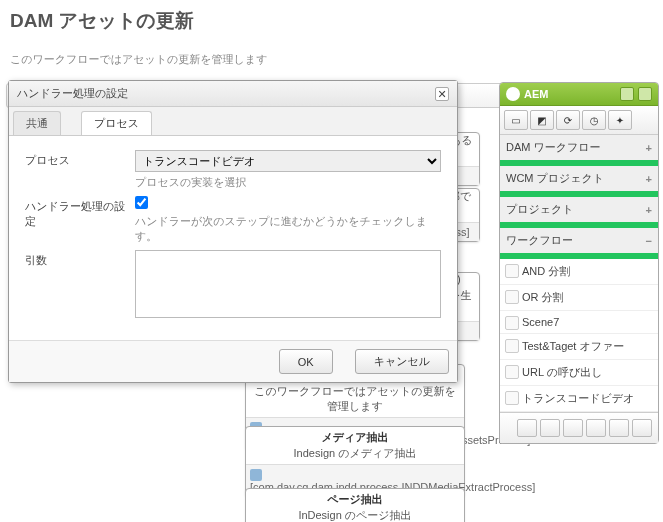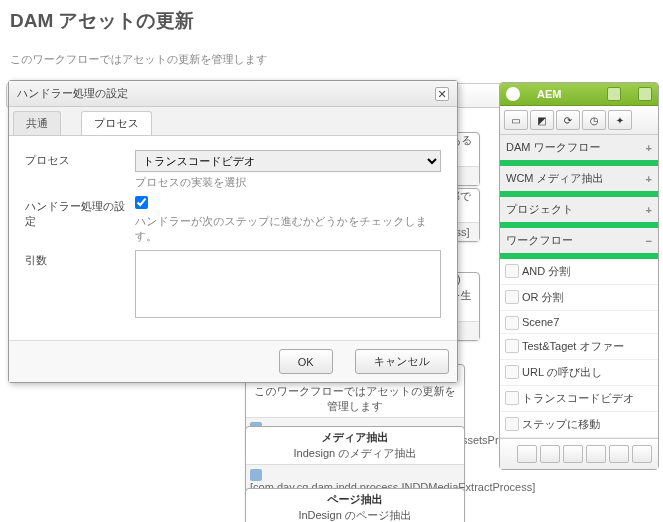--- a/index.html
+++ b/index.html
@@ -9,21 +9,21 @@
 .page-header p{color:#888;margin-top:18px}
 .breadcrumb{border:1px solid #ccc;border-radius:3px;background:linear-gradient(#fff,#f2f2f2);padding:4px 24px;margin:8px 6px;color:#444}
 .canvas{position:absolute;top:76px;left:0;width:490px;height:446px}
 .workflow-step{position:absolute;left:245px;width:220px;border:1px solid #aaa;border-radius:4px;background:#fff;box-shadow:0 1px 2px rgba(0,0,0,.1)}
 .workflow-step .ws-title{text-align:center;font-weight:bold;padding:3px 4px 1px}
 .workflow-step .ws-sub{text-align:center;color:#555;padding:0 4px 3px}
 .workflow-step .ws-class{background:#f4f4f4;border-top:1px solid #ddd;padding:3px 4px;color:#666}
 .ws-icon{display:inline-block;width:12px;height:12px;background:#8fb6d8;border-radius:2px;margin-right:4px;vertical-align:middle}
 .s1{top:56px}.s2{top:112px}.s3{top:196px}.s4{top:288px}.s5{top:350px}.s6{top:412px}
 .sidebar{position:absolute;top:82px;right:4px;width:160px;border:1px solid #aaa;border-radius:4px;background:#f7f7f7}
-.sk-head{background:linear-gradient(#9fce4e,#7cb52c);color:#fff;padding:4px 6px;border-bottom:1px solid #6a9c23;border-radius:3px 3px 0 0;display:flex;align-items:center;gap:17px}
+.sk-head{background:linear-gradient(#9fce4e,#7cb52c);color:#fff;padding:4px 6px;border-bottom:1px solid #6a9c23;border-radius:3px 3px 0 0;display:flex;align-items:center;gap:4px}
 .sk-head .gear{width:14px;height:14px;background:#fff;border-radius:50%;position:relative}
 .sk-head .title{flex:1;font-weight:bold}
 .sk-head .btn{width:14px;height:14px;background:#cfe7a8;border:1px solid #6a9c23;border-radius:2px}
 .sk-toolbar{display:flex;gap:2px;padding:4px;border-bottom:1px solid #ccc;background:linear-gradient(#fff,#eee)}
 .sk-toolbar .tb{width:24px;height:20px;border:1px solid #bbb;border-radius:2px;background:linear-gradient(#fff,#eaeaea);display:flex;align-items:center;justify-content:center;font-size:10px}
 .sk-cat{border-bottom:6px solid #22c55e;padding:5px 6px;background:#efefef;display:flex;justify-content:space-between;align-items:center;color:#444}
 .sk-cat .pm{color:#888;font-weight:bold}
 .sk-item{padding:5px 6px 5px 22px;background:#fff;border-bottom:1px solid #eee;color:#444;position:relative}
 .sk-item::before{content:"";position:absolute;left:5px;top:5px;width:12px;height:12px;border:1px solid #ccc;border-radius:2px;background:#f9f9f9}
 .sk-bottom{padding:6px;border-top:1px solid #ccc;background:linear-gradient(#fff,#eee);display:flex;gap:3px;justify-content:flex-end}
@@ -96,38 +96,37 @@
     <div class="tb">◩</div>
     <div class="tb">⟳</div>
     <div class="tb">◷</div>
     <div class="tb">✦</div>
   </div>
   <div class="sk-cat">
       <span>DAM ワークフロー</span>
       <span class="pm">+</span>
     </div>
   <div class="sk-cat">
-      <span>WCM メディア抽出</span>
+      <span>WCM プロジェクト</span>
       <span class="pm">+</span>
     </div>
   <div class="sk-cat">
       <span>プロジェクト</span>
       <span class="pm">+</span>
     </div>
   <div class="sk-cat">
       <span>ワークフロー</span>
       <span class="pm">−</span>
     </div>
   <div class="sk-item">AND 分割</div>
   <div class="sk-item">OR 分割</div>
   <div class="sk-item">Scene7</div>
   <div class="sk-item">Test&amp;Taget オファー</div>
   <div class="sk-item">URL の呼び出し</div>
   <div class="sk-item">トランスコードビデオ</div>
-  <div class="sk-item">ステップに移動</div>
   <div class="sk-bottom">
     <div class="tb"></div>
     <div class="tb"></div>
     <div class="tb"></div>
     <div class="tb"></div>
     <div class="tb"></div>
     <div class="tb"></div>
   </div>
 </div>
 

